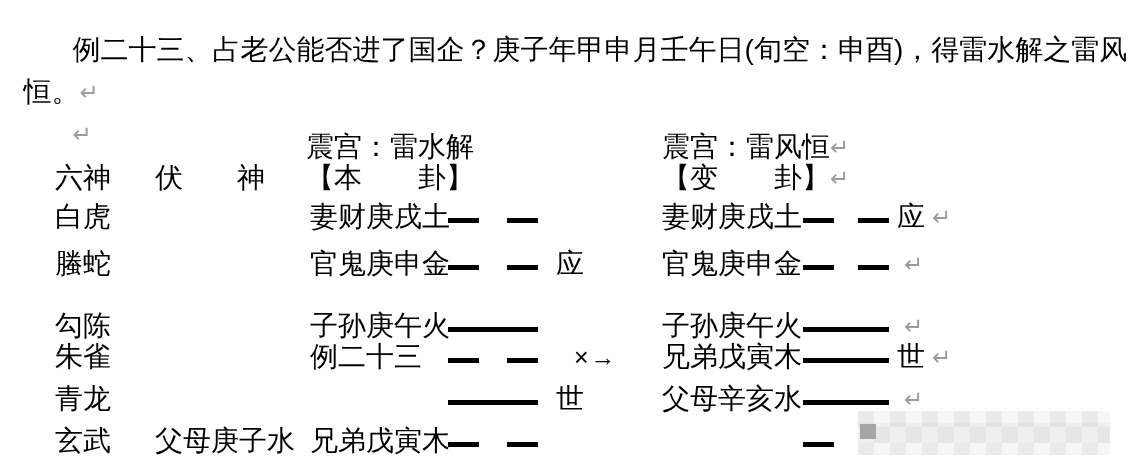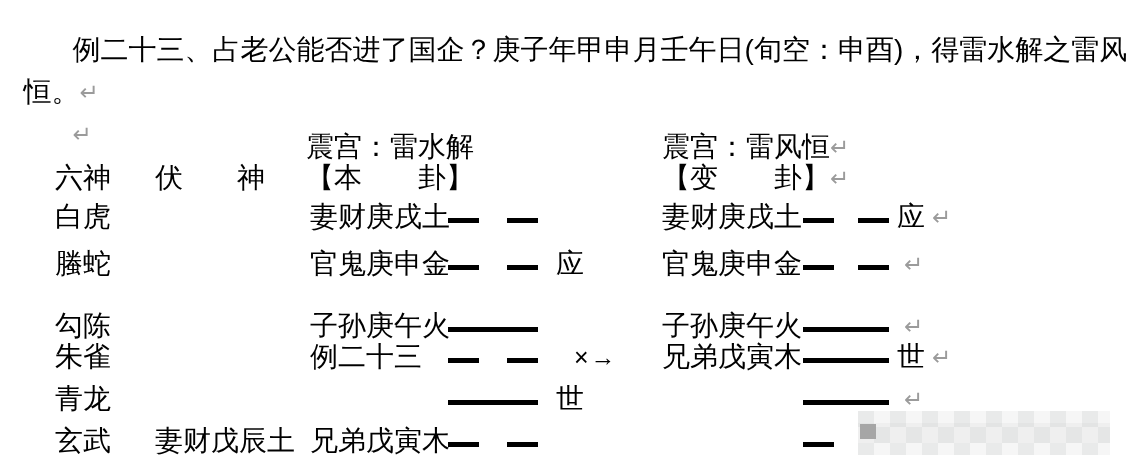--- a/index.html
+++ b/index.html
@@ -114,27 +114,28 @@
   <span class="hline bian-line line-yang"></span>
   <span class="c-bianmark"><span>世</span><span class="pil">↵</span></span>
 </div>
 
 <div class="trow" style="top:385px">
   <span class="c-liushen">青龙</span>
   <span class="c-fushen"></span>
   <span class="hline ben-line line-yang"></span>
   <span class="c-benmark">世</span>
   <span class="c-change"></span>
+  <span class="c-bianlabel">父母辛亥水</span>
   <span class="hline bian-line line-yang"></span>
   <span class="c-bianmark"><span></span><span class="pil">↵</span></span>
 </div>
 
 <div class="trow" style="top:427px">
   <span class="c-liushen">玄武</span>
-  <span class="c-fushen">妻财戊辰土</span>
+  <span class="c-fushen">父母庚子水</span>
   <span class="c-benlabel">兄弟戊寅木</span>
   <span class="hline ben-line line-yin"></span>
   <span class="c-benmark"></span>
   <span class="c-change"></span>
   <span class="hline bian-line line-yin"></span>
   <span class="c-bianmark"><span></span><span class="pil"></span></span>
 </div>
 
 <div class="mosaic"></div>
 <div class="dark-sq"></div>

